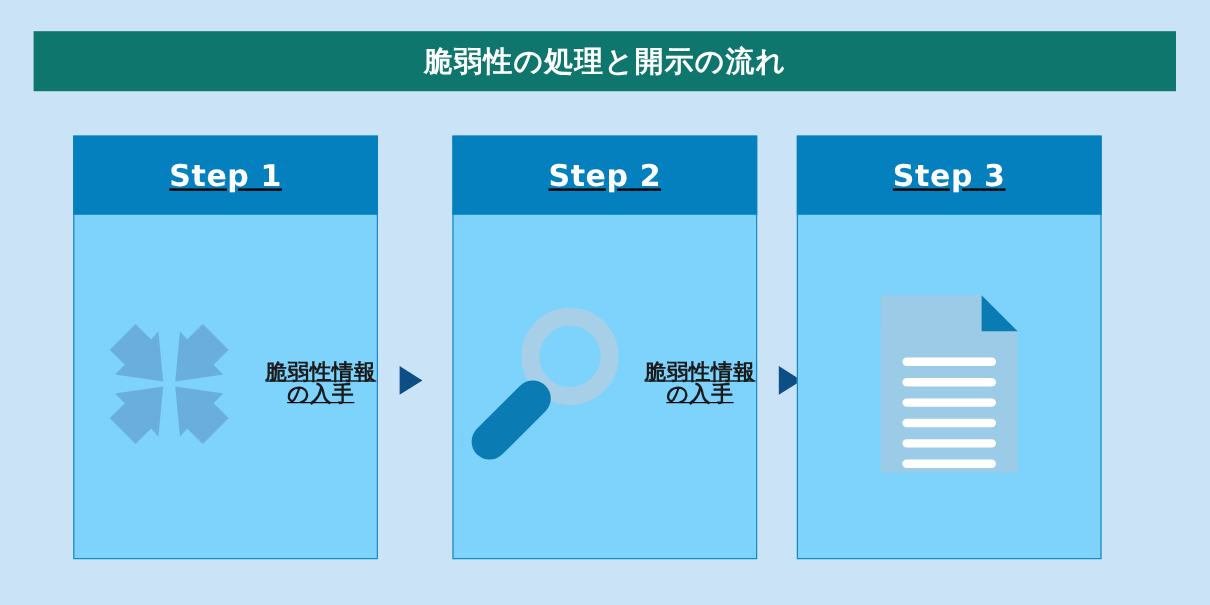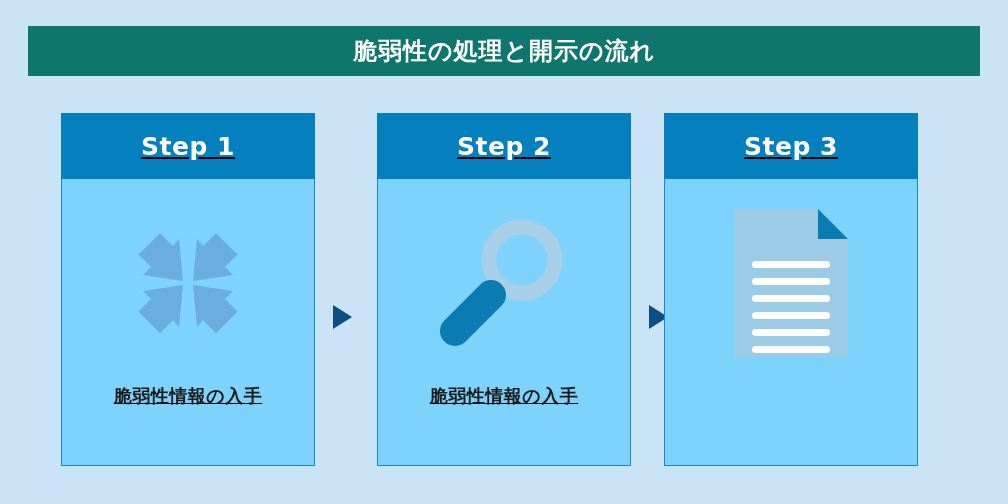--- a/index.html
+++ b/index.html
@@ -74,21 +74,21 @@
     color: #ffffff;
     font-size: 25px;
     font-weight: bold;
     letter-spacing: 0.5px;
     line-height: 1;
   }
 
   .step-body {
     flex: 1 1 auto;
     display: flex;
-    flex-direction: column;
+    flex-direction: row;
     align-items: center;
     justify-content: flex-start;
     position: relative;
   }
 
   .step-icon-wrap {
     width: 100%;
     height: 212px;
     display: flex;
     align-items: center;

